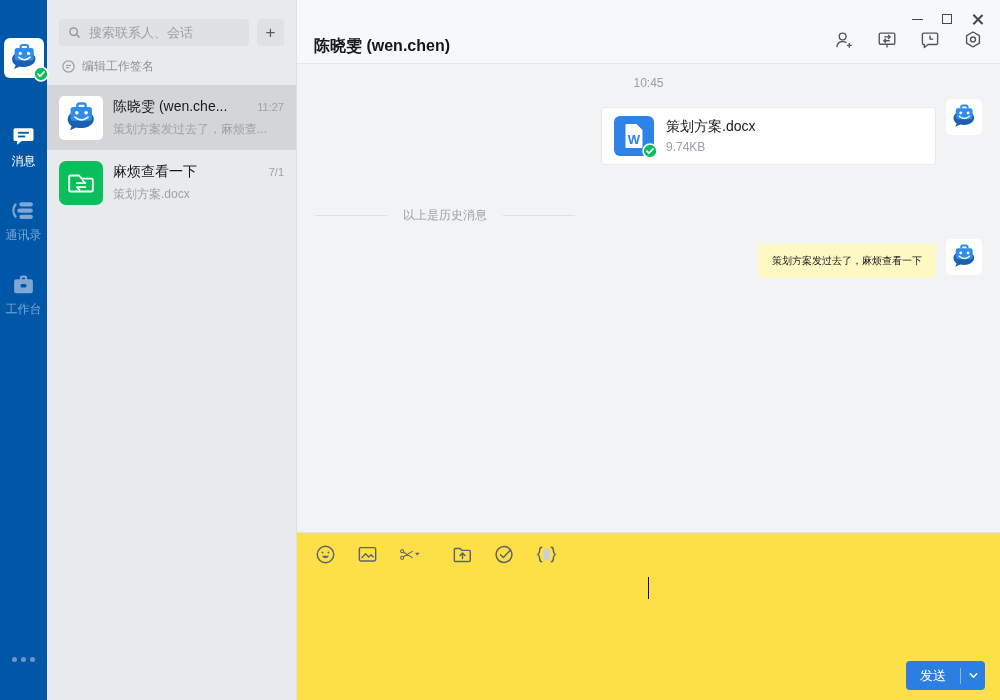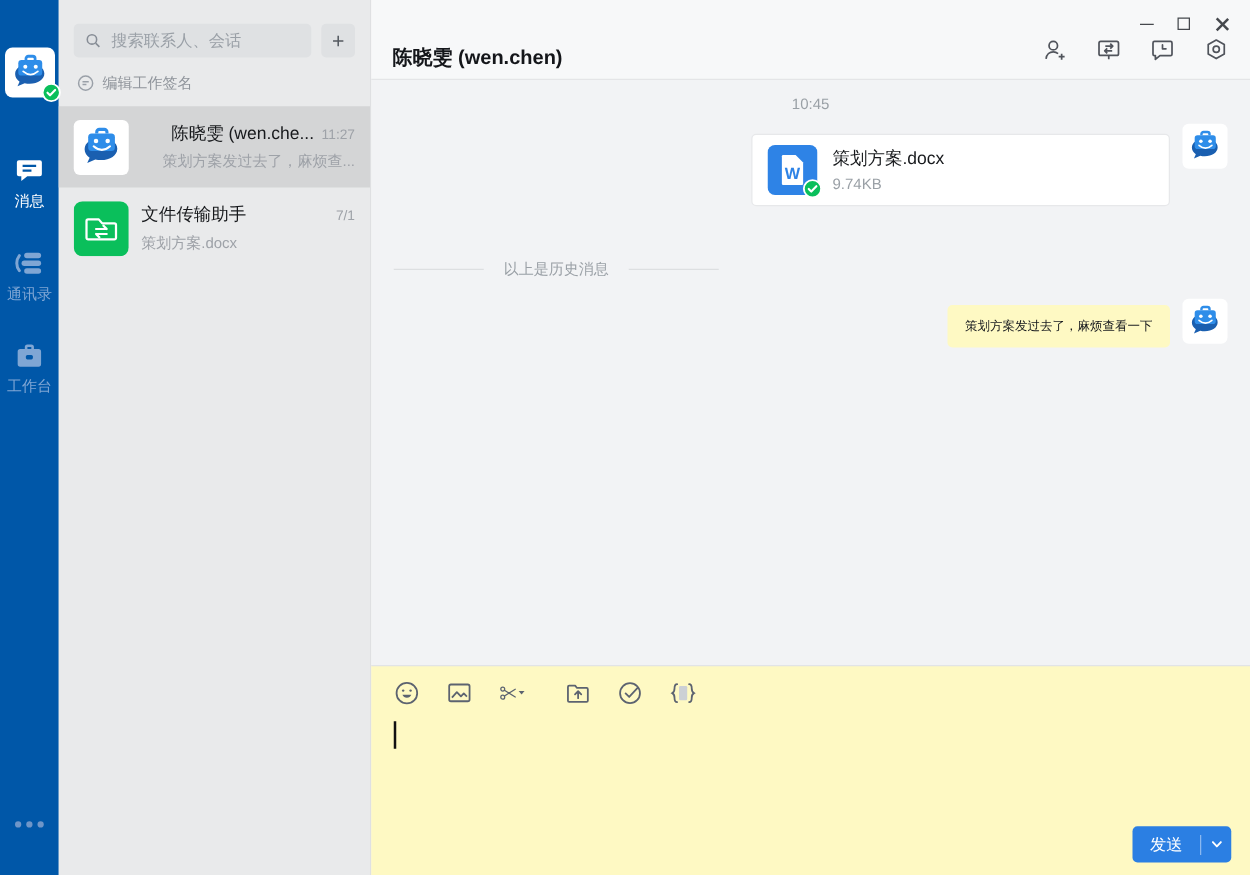--- a/index.html
+++ b/index.html
@@ -28,21 +28,21 @@
   .search-box svg { width:15px; height:15px; flex-shrink:0; }
   .search-box input { border:none; outline:none; background:transparent; font-size:13px; color:#a21caf; width:100%; margin-left:7px;
     font-family:"Liberation Sans","DejaVu Sans",sans-serif; }
   .search-box input::placeholder { color:#9aa0a7; }
   .plus-btn { width:27px; height:27px; margin-left:8px; background:#dfe1e3; border-radius:4px; font-size:17px; color:#555a61;
     display:flex; align-items:center; justify-content:center; cursor:pointer; }
   .signature-row { display:flex; align-items:center; padding:2px 12px 10px 14px; color:#8f949b; font-size:12px; cursor:pointer; }
   .signature-row svg { width:15px; height:15px; margin-right:6px; }
   .chat-items { flex:1; }
   .chat-item { display:flex; align-items:center; padding:10px 12px; height:65px; cursor:pointer; }
-  .chat-item.selected { background:#d4d5d6;text-align:right; }
+  .chat-item.selected { background:#d4d5d6; }
   .ci-avatar { width:44px; height:44px; border-radius:5px; flex-shrink:0; position:relative;
     display:flex; align-items:center; justify-content:center; }
   .ci-avatar.white { background:#fff; }
   .ci-avatar svg { width:38px; height:38px; }
   .ci-avatar svg.full { width:44px; height:44px; }
   .ci-body { flex:1; min-width:0; margin-left:10px; }
   .ci-top { display:flex; align-items:baseline; }
   .ci-name { flex:1; min-width:0; font-size:14px; color:#17191c; white-space:nowrap; overflow:hidden; }
   .ci-time { font-size:11px; color:#9ea2a8; margin-left:6px; flex-shrink:0; }
   .ci-preview { font-size:12px; color:#9ea2a8; margin-top:5px; white-space:nowrap; overflow:hidden; }
@@ -77,21 +77,21 @@
   .msg-avatar { width:36px; height:36px; background:#fff; border-radius:5px; margin-left:10px; flex-shrink:0;
     display:flex; align-items:center; justify-content:center; }
   .msg-avatar svg { width:30px; height:30px; }
   .history-divider { display:flex; align-items:center; justify-content:flex-start; margin-top:42px; }
   .history-divider .line { width:72px; height:1px; background:#dddfe1; }
   .history-divider .label { font-size:12px; color:#9aa0a6; margin:0 16px; }
   .bubble-row { margin-top:15px; }
   .bubble { background:#fef9c3; border-radius:4px; padding:10px 14px; font-size:10px; color:#15181d; margin-top:5px; max-width:460px; }
 
   
-  .composer { position:relative; height:168px; background:#fef9c3; border-top:1px solid #e2e4e6; flex-shrink:0; }
+  .composer { position:relative; height:168px; background:#fde047; border-top:1px solid #e2e4e6; flex-shrink:0;text-align:center; }
   .toolbar { display:flex; align-items:center; padding:10px 0 0 17px; gap:19px; }
   .tb-icon { width:23px; height:23px; cursor:pointer; display:flex; align-items:flex-start; }
   .tb-icon svg { width:23px; height:23px; }
   .tb-icon.with-caret { width:34px; }
   .input-zone { padding:11px 18px 0 18px; height:70px; cursor:text; }
   .caret { display:inline-block; width:1.5px; height:22px; background:#111; animation:blink 1.1s steps(1) infinite; }
   @keyframes blink { 50% { opacity:0; } }
   .send-btn { position:absolute; right:15px; bottom:10px; height:29px; background:#2b7fe3; border-radius:4px;
     display:flex; align-items:center; color:#fff; cursor:pointer; }
   .send-label { font-size:13px; padding:0 14px; }
@@ -205,21 +205,21 @@
         <div class="ci-avatar">
           <svg class="full" viewBox="0 0 44 44">
             <rect width="44" height="44" rx="7" fill="#0abf5b"></rect>
             <path d="M11.5 14.5h8.5l2.8 3.2h9.7a1.3 1.3 0 0 1 1.3 1.3v10.2a1.3 1.3 0 0 1-1.3 1.3h-21a1.3 1.3 0 0 1-1.3-1.3V15.8a1.3 1.3 0 0 1 1.3-1.3z" fill="none" stroke="#fff" stroke-width="1.8" stroke-linejoin="round"></path>
             <path d="M17.8 22.2h8.6m-2.7-2.7 2.7 2.7" stroke="#fff" stroke-width="1.7" fill="none" stroke-linecap="round" stroke-linejoin="round"></path>
             <path d="M26.4 26.2h-8.6m2.7 2.7-2.7-2.7" stroke="#fff" stroke-width="1.7" fill="none" stroke-linecap="round" stroke-linejoin="round"></path>
           </svg>
         </div>
         <div class="ci-body">
           <div class="ci-top">
-            <span class="ci-name">文件传输助手</span>
+            <span class="ci-name">麻烦查看一下</span>
             <span class="ci-time">7/1</span>
           </div>
           <div class="ci-preview">策划方案.docx</div>
         </div>
       </div>
     </div>
   </section>
 
   <main class="main">
     <header class="chat-header">

